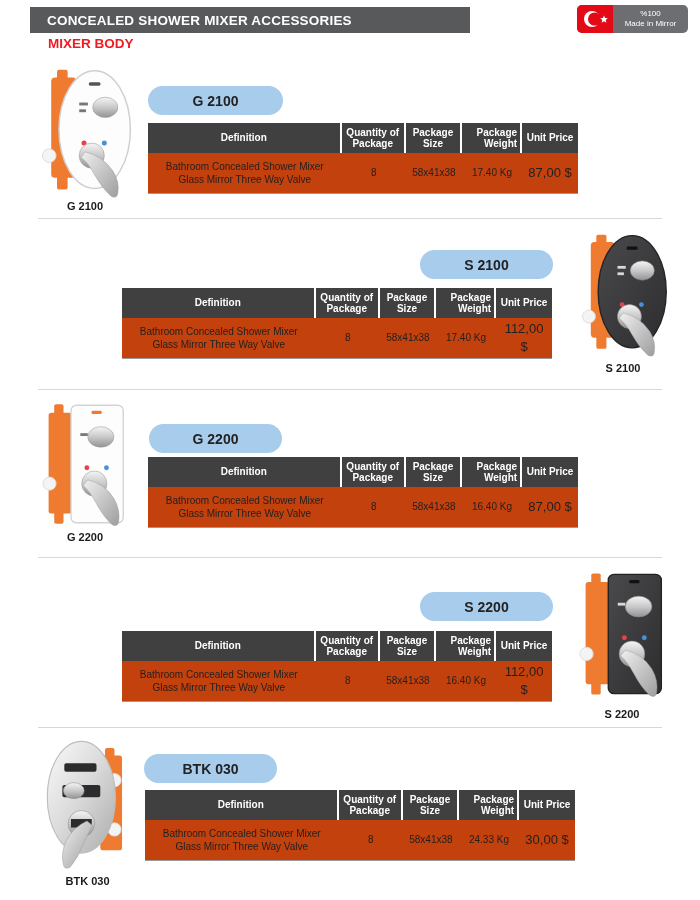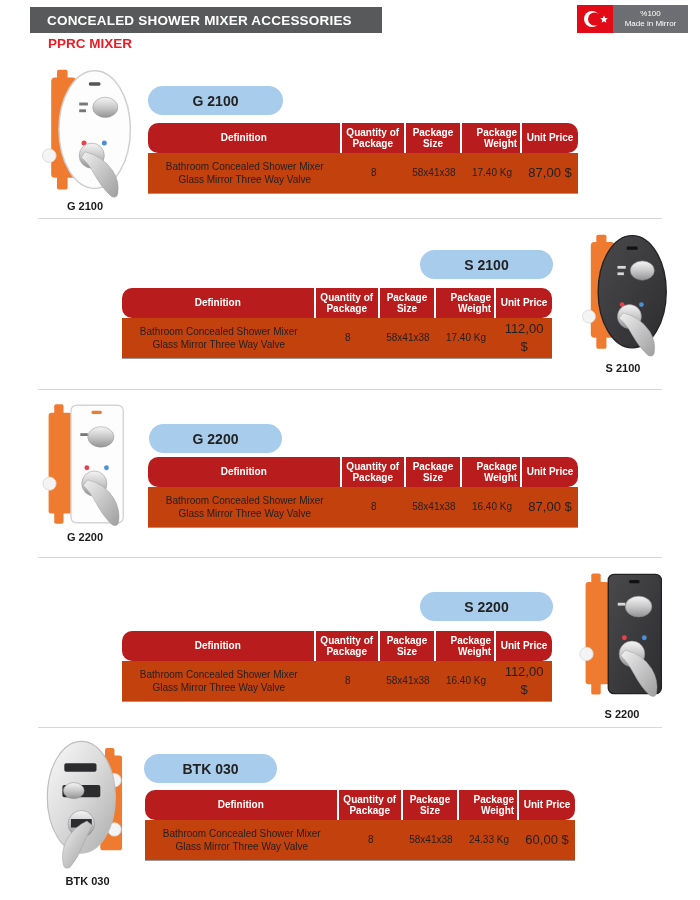--- a/index.html
+++ b/index.html
@@ -2,32 +2,32 @@
 <html><head>
 <meta charset="utf-8">
 <style>
   html,body { margin:0; padding:0; background:#fff; }
   .page {
     position:relative; width:700px; height:900px; background:#ffffff;
     font-family:"Liberation Sans", sans-serif; overflow:hidden; color:#231F20;
   }
   
   .header-bar {
-    position:absolute; left:30px; top:7px; width:352px; height:26px;
+    position:absolute; left:30px; top:7px; width:440px; height:26px;
     background:#58595B; color:#fff; font-weight:bold; font-size:13.5px;
     display:flex; align-items:center; padding-left:17px; box-sizing:border-box;
     letter-spacing:.2px;
   }
   .subtitle {
     position:absolute; left:48px; top:36px; color:#ED1C24;
     font-weight:bold; font-size:13.5px;
   }
   .badge {
     position:absolute; left:577px; top:5px; width:111px; height:28px;
-    background:#6D6E71; border-radius:0; display:flex; overflow:hidden;
+    background:#6D6E71; border-radius:5px; display:flex; overflow:hidden;
   }
   .badge-flag { width:36px; height:28px; background:#E30A17; flex:none; }
   .badge-flag svg { width:36px; height:28px; display:block; }
   .badge-text {
     flex:1; color:#fff; font-size:8px; line-height:1.3; text-align:center;
     display:flex; flex-direction:column; justify-content:center;
   }
   
   .divider { position:absolute; left:38px; width:624px; height:1px; background:#D8D8D8; }
   .photo { position:absolute; }
@@ -36,21 +36,21 @@
     position:absolute; font-weight:bold; font-size:11px; color:#1a1a1a;
     text-align:center;
   }
   .pill {
     position:absolute; height:29px; border-radius:15px; background:#A8CCEC;
     display:flex; align-items:center; justify-content:center;
     font-weight:bold; font-size:14px; color:#222;
   }
   
   .ptable { position:absolute; width:430px; }
-  .thead { display:flex; background:#b91c1c; height:30px;border-radius:10px; }
+  .thead { display:flex; background:#404040; height:30px; }
   .th {
     color:#fff; font-weight:bold; font-size:10px; line-height:1.15;
     display:flex; align-items:center; justify-content:center; text-align:center;
     border-right:2px solid #fff; box-sizing:border-box; padding:0 3px;
   }
   .th:last-child { border-right:none; }
   .trow { display:flex; background:#c2410c; height:40px; border-bottom:1px solid #9A9A9A; }
   .td {
     font-size:10px; color:#231F20; line-height:1.35;
     display:flex; align-items:center; justify-content:center; text-align:center;
@@ -86,21 +86,21 @@
           <stop offset="1" stop-color="#ababab"></stop>
       </linearGradient>
       <linearGradient id="gDark" x1="0" y1="0" x2="1" y2="1">
         <stop offset="0" stop-color="#4a4a4c"></stop>
           <stop offset="1" stop-color="#2d2d2f"></stop>
       </linearGradient>
     </defs>
   </svg>
 
   <div class="header-bar">CONCEALED SHOWER MIXER ACCESSORIES</div>
-  <div class="subtitle">PPRC MIXER</div>
+  <div class="subtitle">MIXER BODY</div>
   <div class="badge">
     <div class="badge-flag">
       <svg viewBox="0 0 36 28">
         <circle cx="15" cy="14" r="8" fill="#ffffff"></circle>
         <circle cx="17.6" cy="14" r="6.6" fill="#E30A17"></circle>
         <polygon points="27,10.6 28.1,13.1 30.8,13.3 28.7,15.1 29.4,17.8 27,16.3 24.6,17.8 25.3,15.1 23.2,13.3 25.9,13.1" fill="#ffffff"></polygon>
       </svg>
     </div>
     <div class="badge-text">
       <span>%100</span>
@@ -287,17 +287,17 @@
       <div class="th c-qty">Quantity of Package</div>
       <div class="th c-size">Package Size</div>
       <div class="th c-wgt">Package Weight</div>
       <div class="th c-price">Unit Price</div>
     </div>
     <div class="trow">
       <div class="td c-def">Bathroom Concealed Shower Mixer Glass Mirror Three Way Valve</div>
       <div class="td c-qty">8</div>
       <div class="td c-size">58x41x38</div>
       <div class="td c-wgt">24.33 Kg</div>
-      <div class="td c-price">60,00 $</div>
+      <div class="td c-price">30,00 $</div>
     </div>
   </div>
 
 </div>
 
 </body></html>

